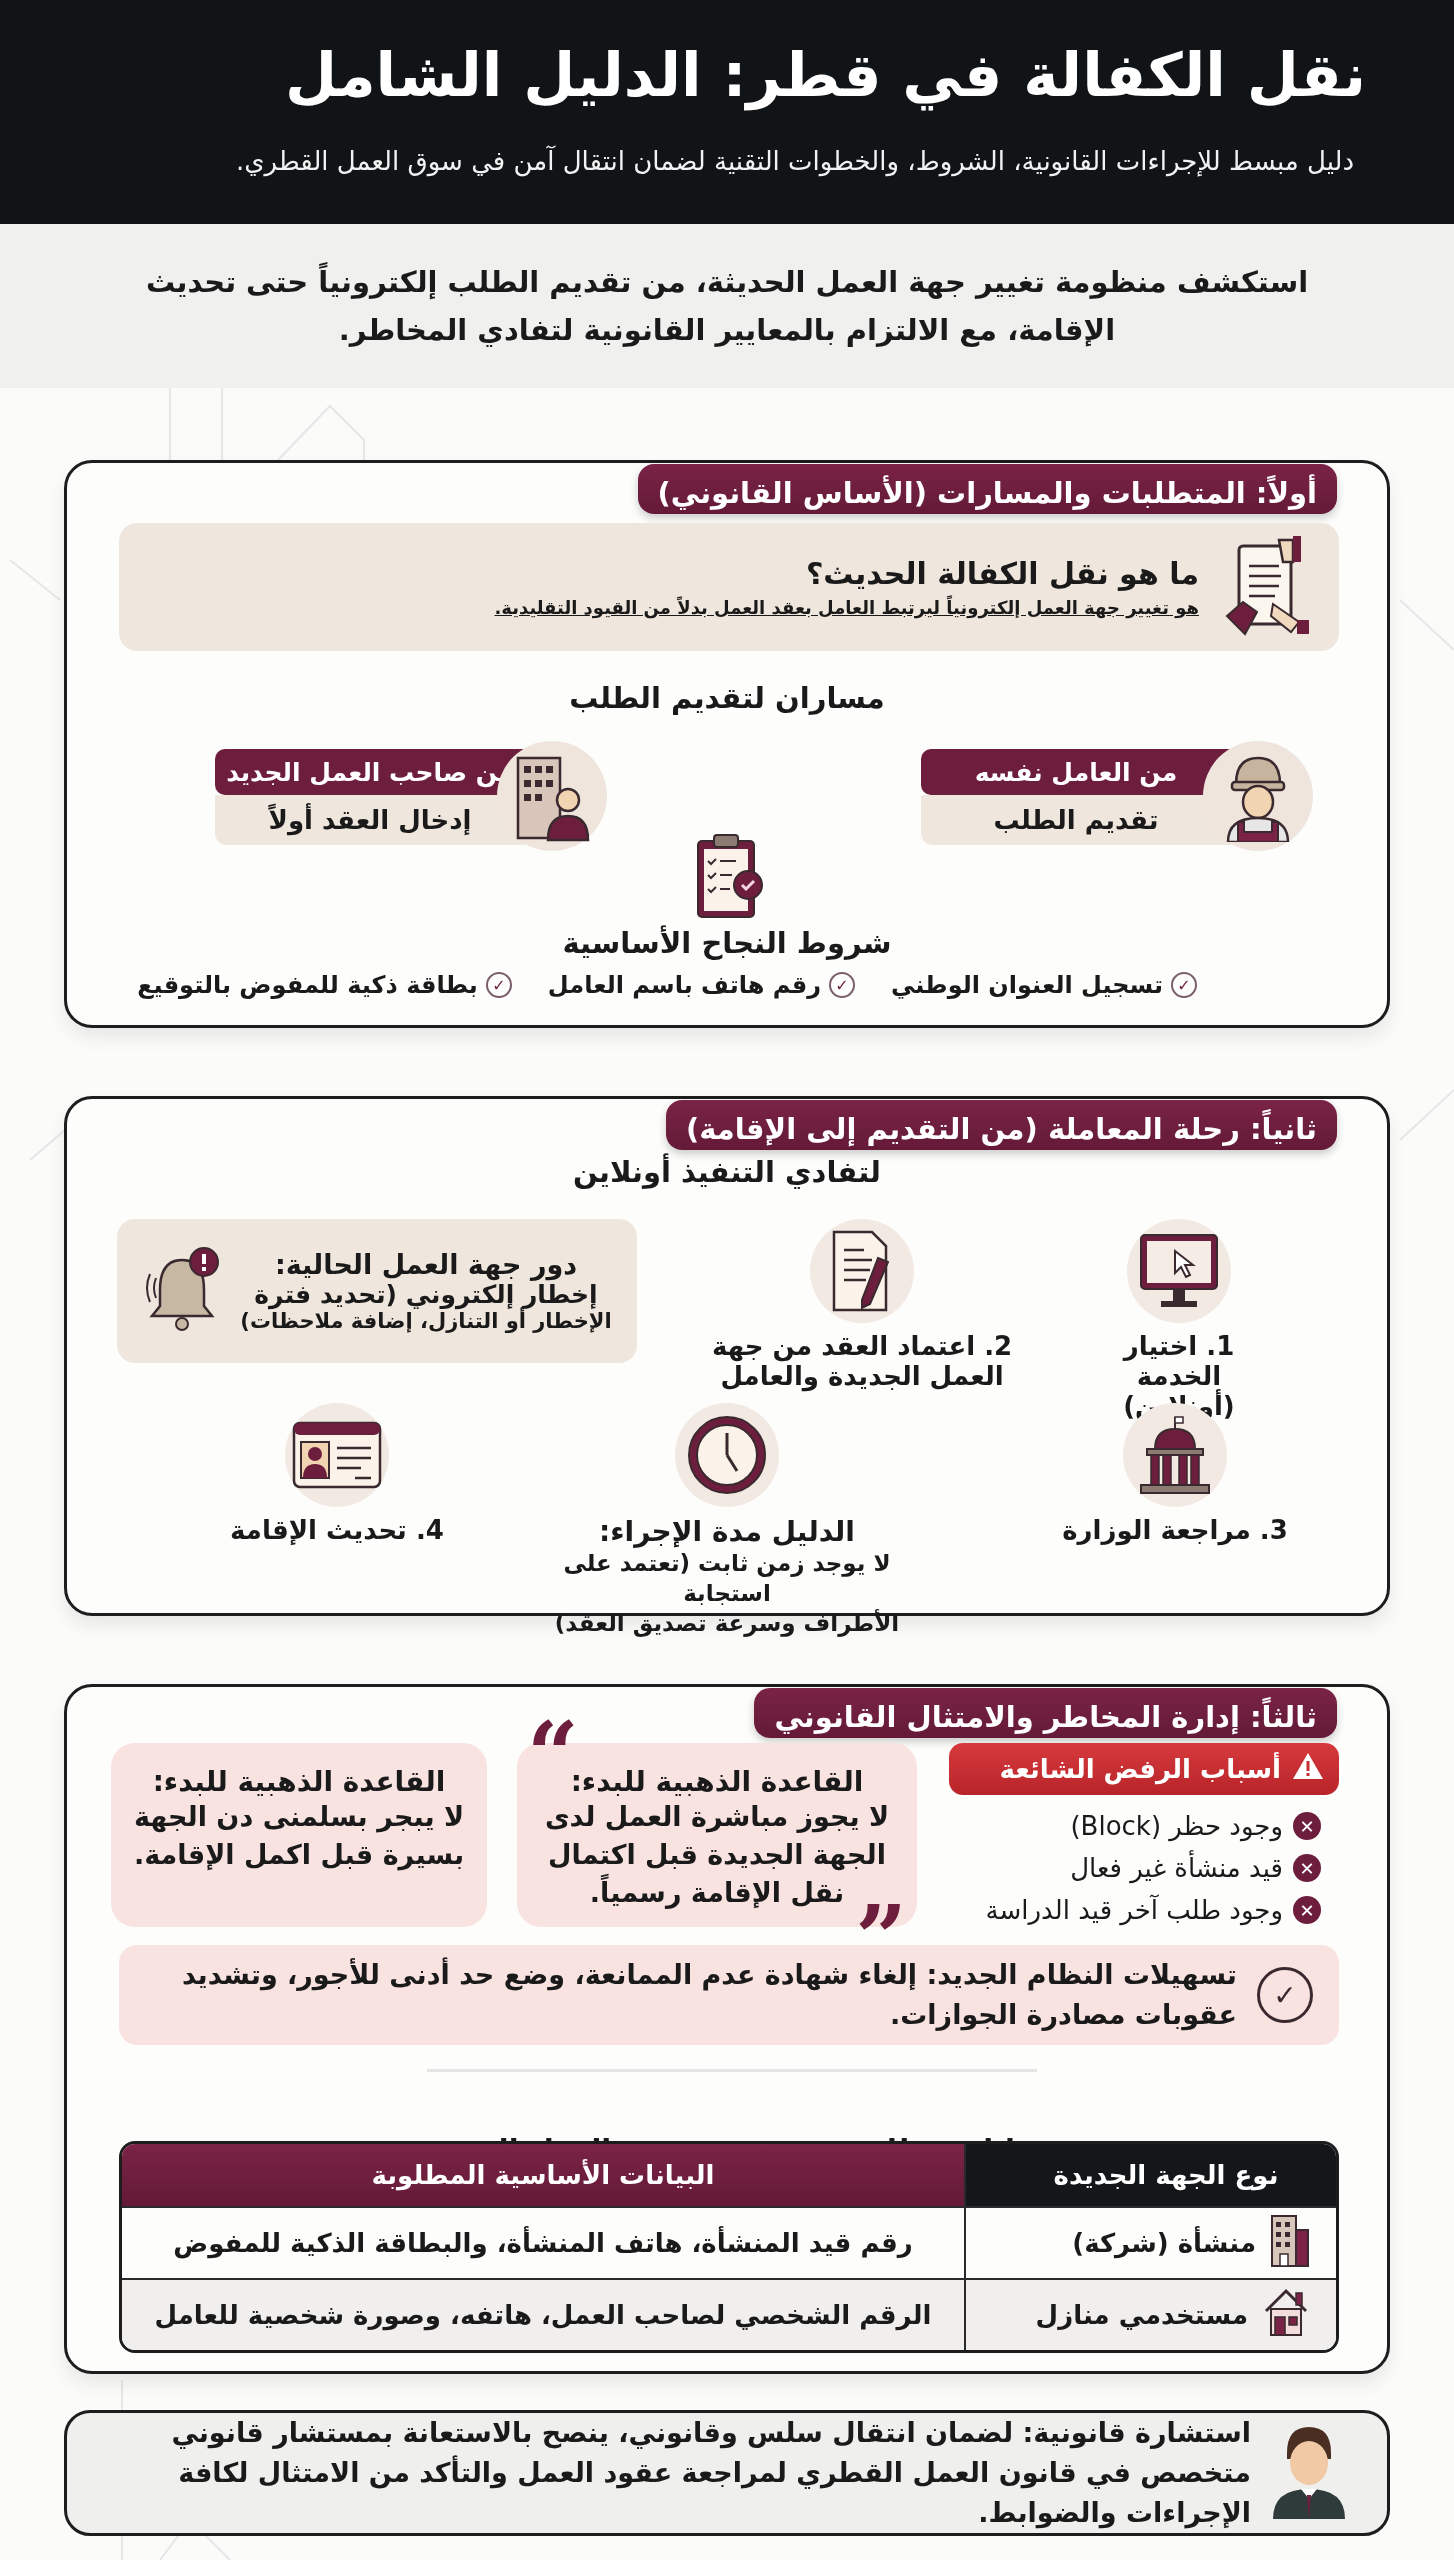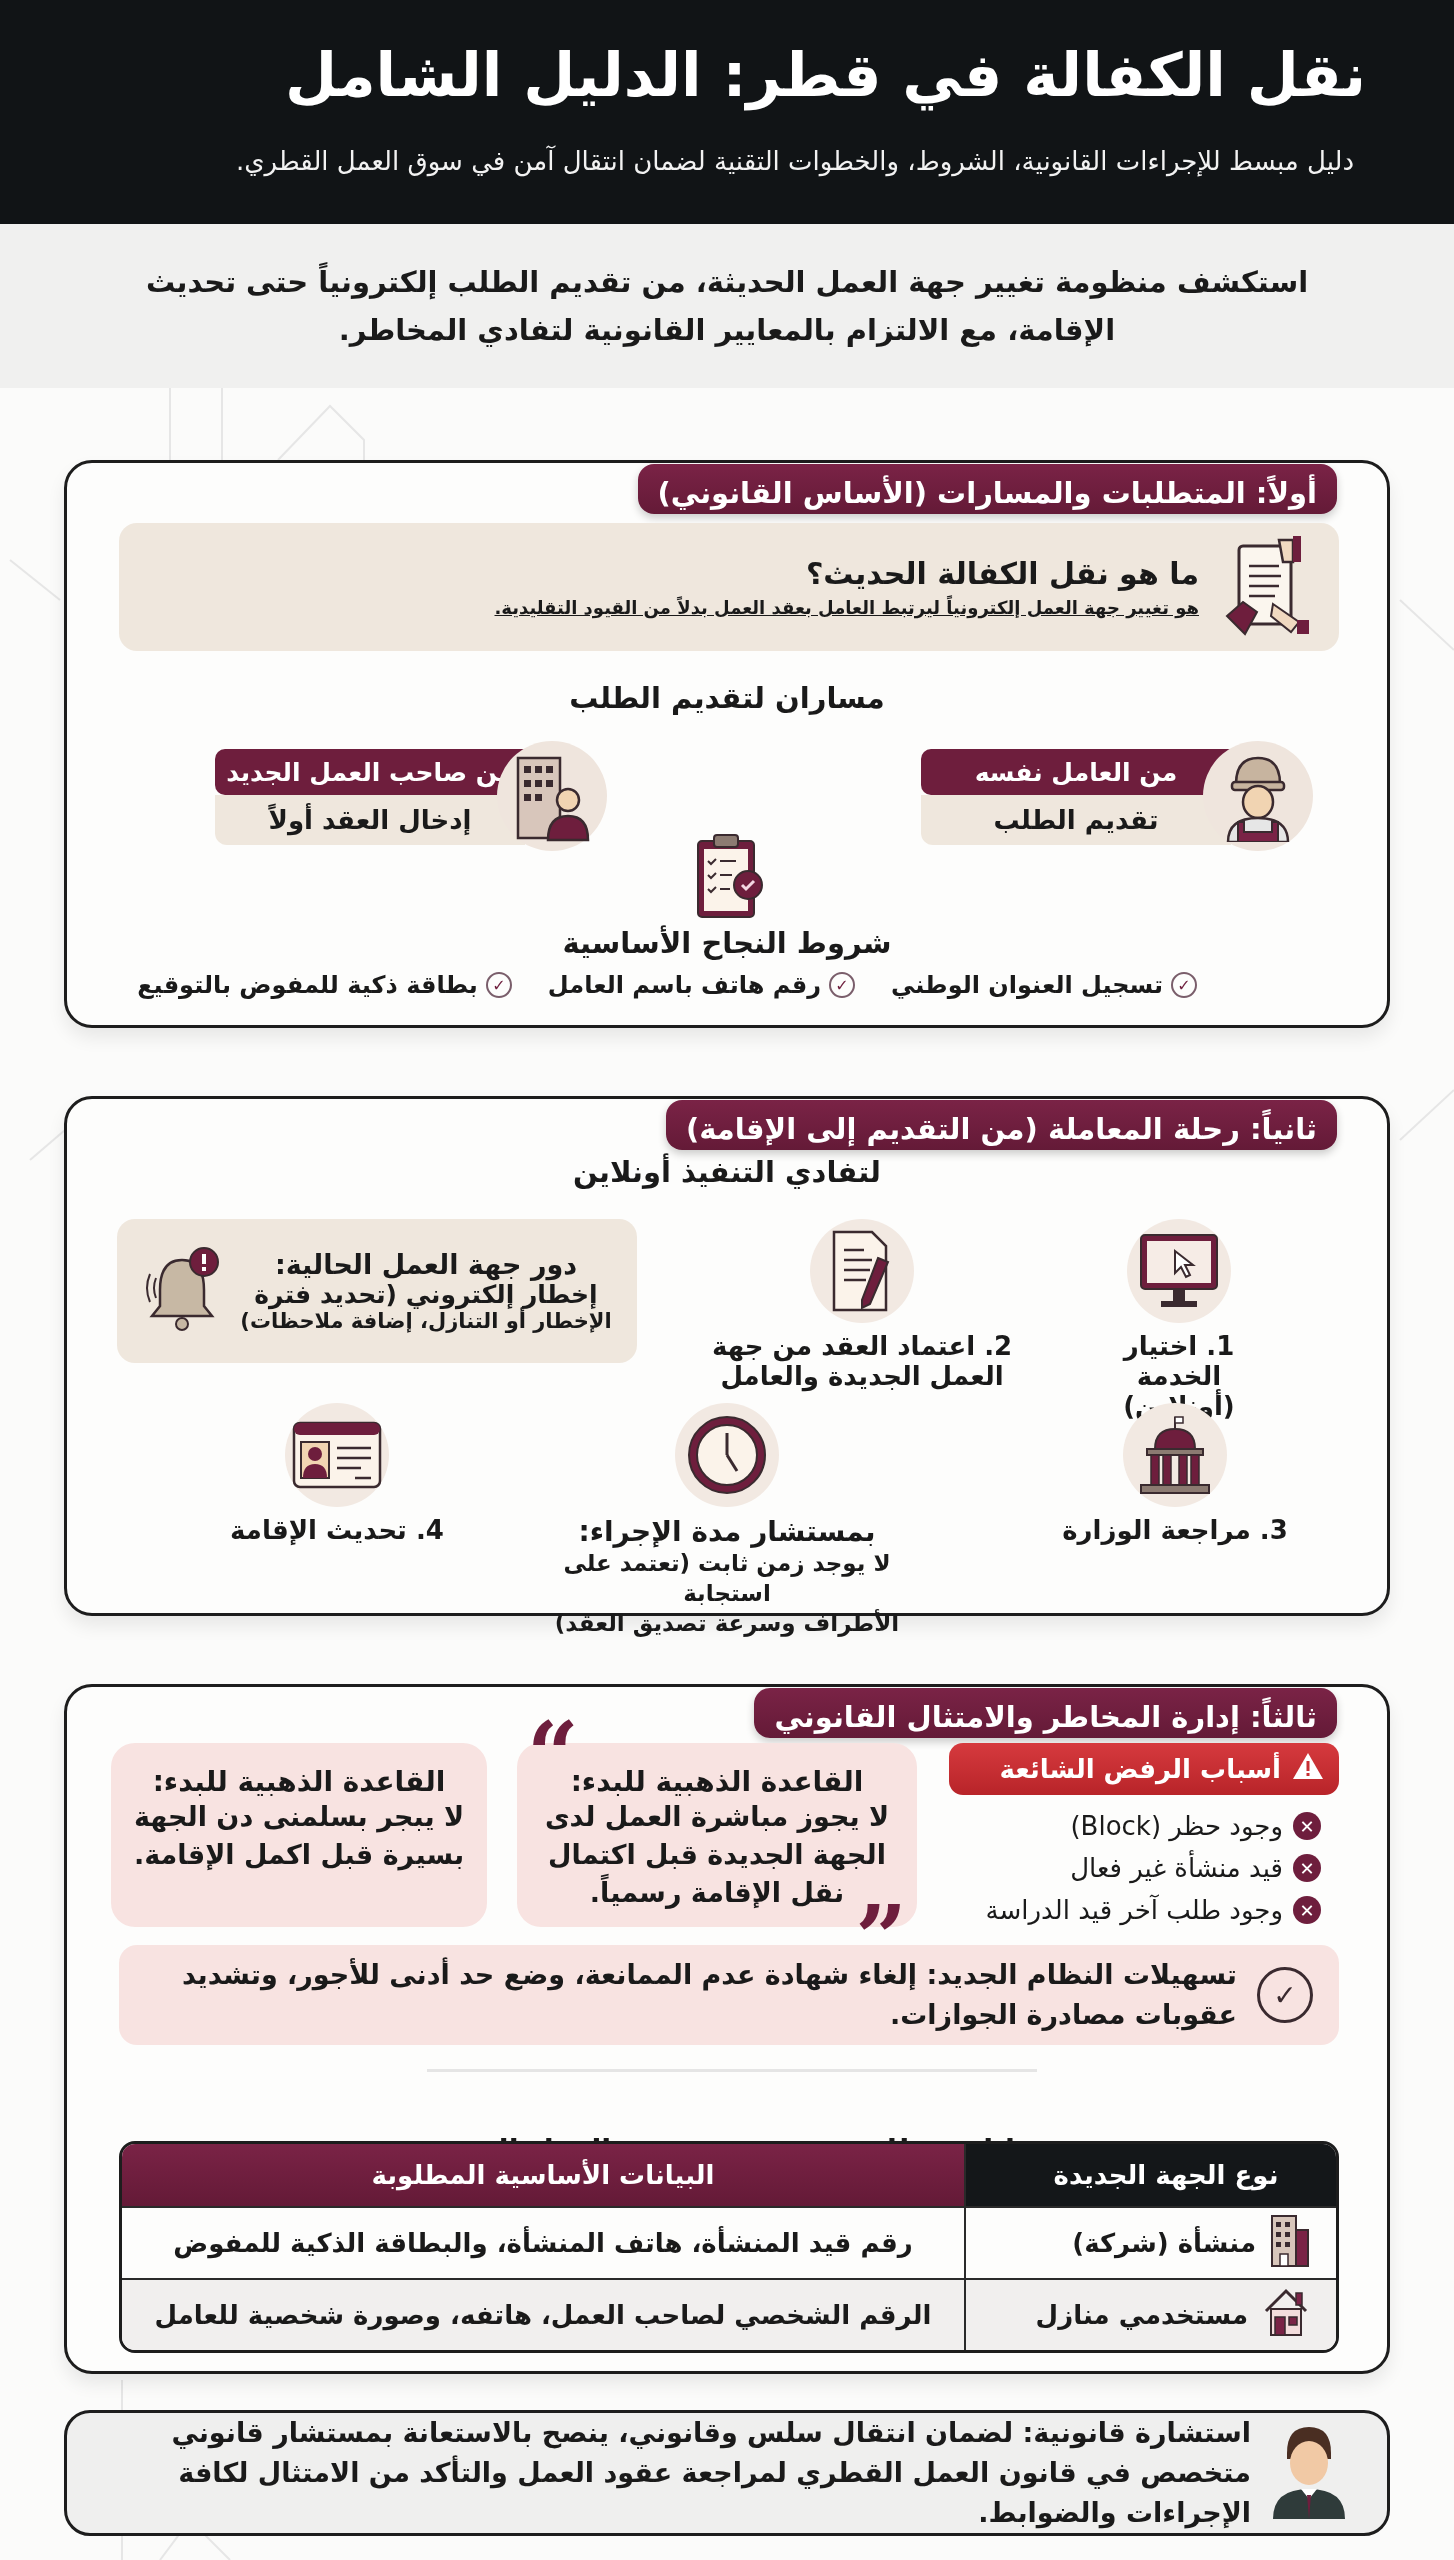--- a/index.html
+++ b/index.html
@@ -390,21 +390,21 @@
 
   <div class="duration">
     <div class="ic-bg" style="width:104px;height:104px;border-radius:50%;background:#f2e9e2;margin:0 auto 8px;display:flex;align-items:center;justify-content:center;">
       <svg width="84" height="84" viewBox="0 0 84 84">
         <circle cx="42" cy="42" r="38" fill="#6e1e3d" stroke="#3a2a2f" stroke-width="2"></circle>
         <circle cx="42" cy="42" r="30" fill="#fbf3ea" stroke="#3a2a2f" stroke-width="2"></circle>
         <line x1="42" y1="42" x2="42" y2="20" stroke="#3a2a2f" stroke-width="3"></line>
           <line x1="42" y1="42" x2="52" y2="58" stroke="#3a2a2f" stroke-width="3"></line>
       </svg>
     </div>
-    <div class="h">بمستشار مدة الإجراء:</div>
+    <div class="h">الدليل مدة الإجراء:</div>
     <div class="b">لا يوجد زمن ثابت (تعتمد على استجابة</div>
     <div class="b">الأطراف وسرعة تصديق العقد)</div>
   </div>
 
   <div class="step" id="step4">
     <div class="ic-bg">
       <svg width="92" height="70" viewBox="0 0 92 70">
         <rect x="3" y="3" width="86" height="64" rx="6" fill="#fbf3ea" stroke="#3a2a2f" stroke-width="2.5"></rect>
         <rect x="3" y="3" width="86" height="12" rx="6" fill="#6e1e3d"></rect>
         <rect x="10" y="22" width="28" height="36" fill="#f1d4b2" stroke="#3a2a2f" stroke-width="2"></rect>

